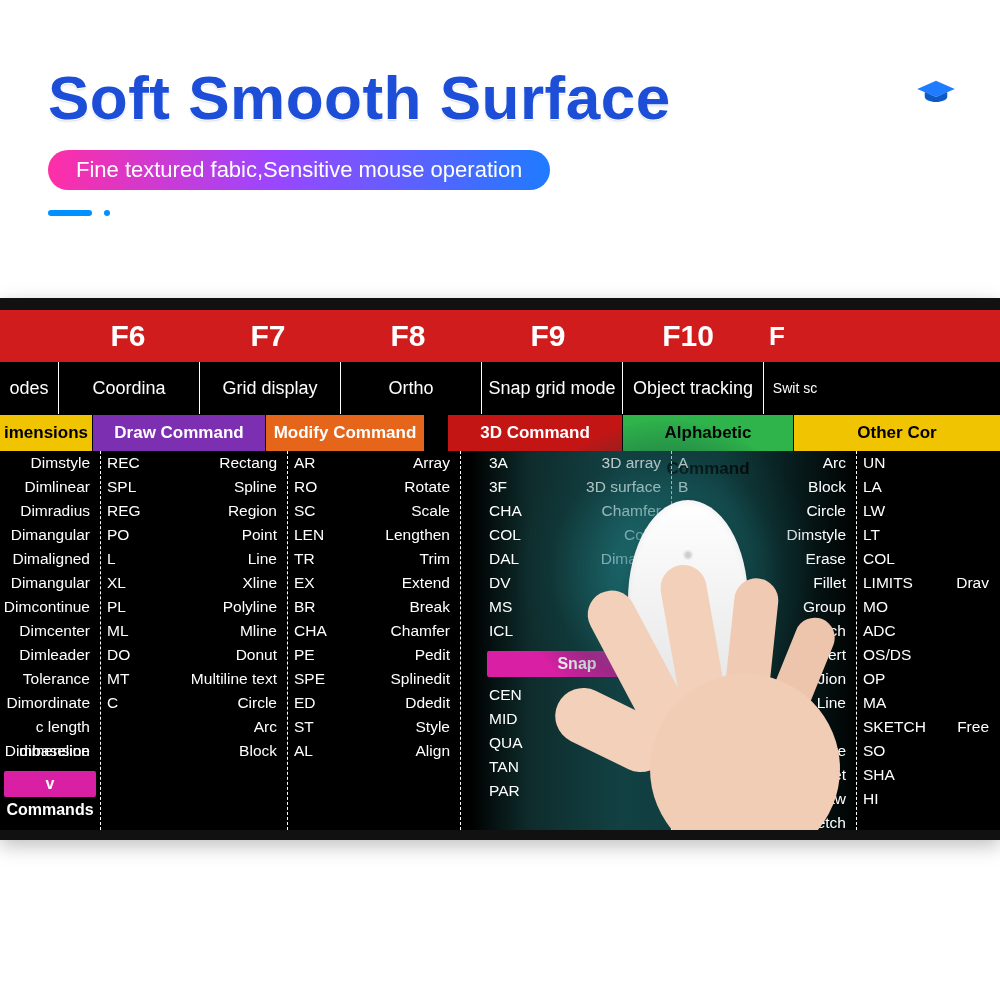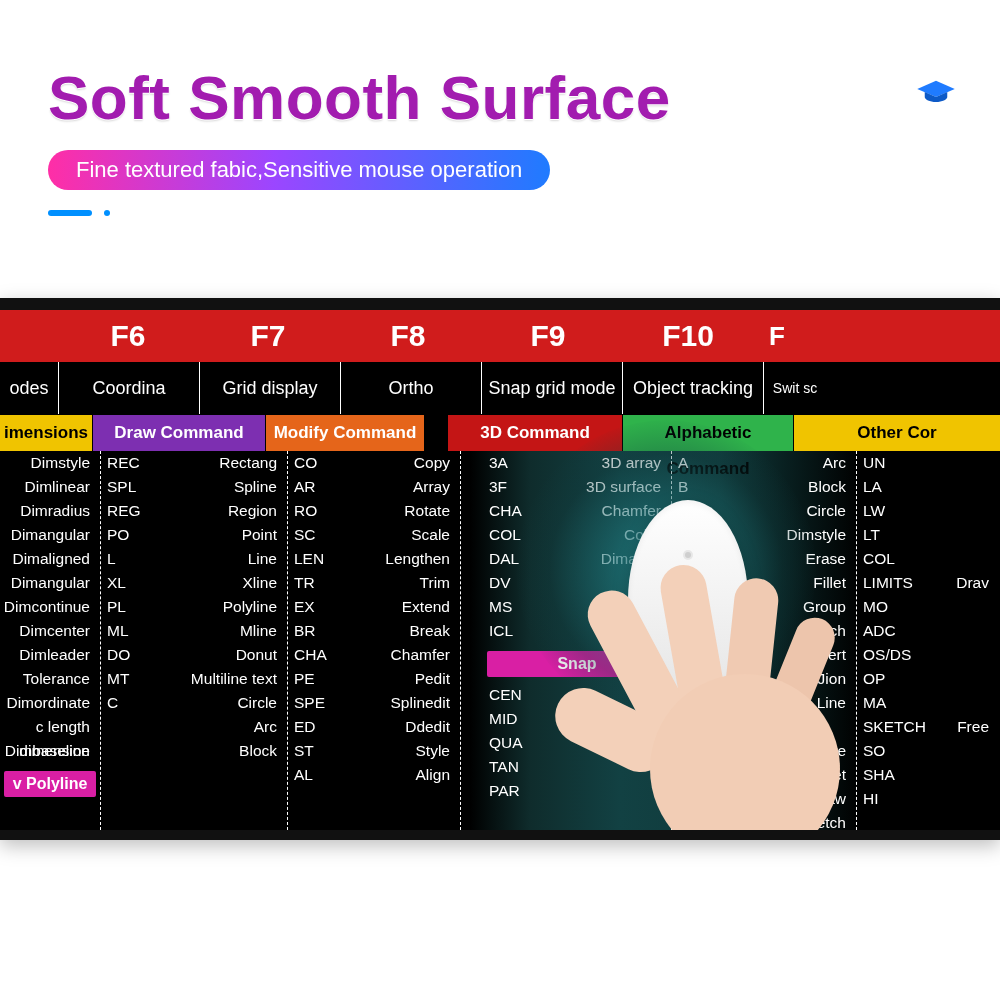--- a/index.html
+++ b/index.html
@@ -1,17 +1,17 @@
 <!DOCTYPE html>
 <html><head>
 <meta charset="utf-8">
 <style>
 html,body{margin:0;padding:0;width:1000px;height:1000px;font-family:"Segoe UI",Arial,Helvetica,sans-serif;background:#fff;overflow:hidden}
 .stage{position:relative;width:1000px;height:1000px}
-.title{position:absolute;left:48px;top:62px;font-size:62px;font-weight:600;letter-spacing:.5px;color:#a21caf;text-shadow:0 1px 0 #fff,0 2px 2px rgba(0,0,0,.15)}
+.title{position:absolute;left:48px;top:62px;font-size:62px;font-weight:600;letter-spacing:.5px;color:#1d4ed8;text-shadow:0 1px 0 #fff,0 2px 2px rgba(0,0,0,.15)}
 .subtitle{position:absolute;left:48px;top:150px;height:40px;padding:0 28px;display:flex;align-items:center;border-radius:20px;font-size:22px;color:#fff;background:linear-gradient(90deg,#ff2ea6 0%,#9b46ff 45%,#1f7bff 100%)}
 .dash{position:absolute;left:48px;top:210px;width:44px;height:6px;border-radius:3px;background:#0090ff}
 .dot{position:absolute;left:104px;top:210px;width:6px;height:6px;border-radius:50%;background:#0090ff}
 .gradicon{position:absolute;right:44px;top:72px;width:40px;height:40px}
 .gradicon svg{width:100%;height:100%}
 .pad{position:absolute;left:0;top:298px;width:1000px;height:520px;border-top:12px solid #111;border-bottom:10px solid #111;background:linear-gradient(90deg,#000 0%,#000 47%,#0f2c2c 53%,#124143 62%,#103b3c 72%,#000 86%,#000 100%);overflow:hidden;box-shadow:0 6px 18px rgba(0,0,0,.25)}
 .fkeys{display:flex;height:52px;background:#d01c1c;color:#fff;font-weight:800;font-size:30px;text-align:center}
 .fkeys>div{flex:0 0 140px;line-height:52px}
 .fl{flex:0 0 58px!important}
 .fend{flex:0 0 38px!important;font-size:26px;line-height:52px}
@@ -132,21 +132,21 @@
           </div>
           <div class="row">
             <div class="long" style="width:90px">Dimordinate</div>
           </div>
           <div class="row">
             <div class="long" style="width:90px">c length dimension</div>
           </div>
           <div class="row">
             <div class="long" style="width:90px">Dimbaseline</div>
           </div>
-          <div class="sec">v Polyline</div>
+          <div class="sec">v Commands</div>
         </div>
 
       <div class="col" style="flex:0 0 172px" id="col-draw">
           <div class="row">
             <div class="short" style="width:52px">REC</div>
             <div class="long" style="width:118px">Rectang</div>
           </div>
           <div class="row">
             <div class="short" style="width:52px">SPL</div>
             <div class="long" style="width:118px">Spline</div>
@@ -191,24 +191,20 @@
             <div class="short" style="width:52px"></div>
             <div class="long" style="width:118px">Arc</div>
           </div>
           <div class="row">
             <div class="short" style="width:52px"></div>
             <div class="long" style="width:118px">Block</div>
           </div>
         </div>
 
       <div class="col" style="flex:0 0 158px" id="col-mod">
-          <div class="row">
-            <div class="short" style="width:50px">CO</div>
-            <div class="long" style="width:106px">Copy</div>
-          </div>
           <div class="row">
             <div class="short" style="width:50px">AR</div>
             <div class="long" style="width:106px">Array</div>
           </div>
           <div class="row">
             <div class="short" style="width:50px">RO</div>
             <div class="long" style="width:106px">Rotate</div>
           </div>
           <div class="row">
             <div class="short" style="width:50px">SC</div>

